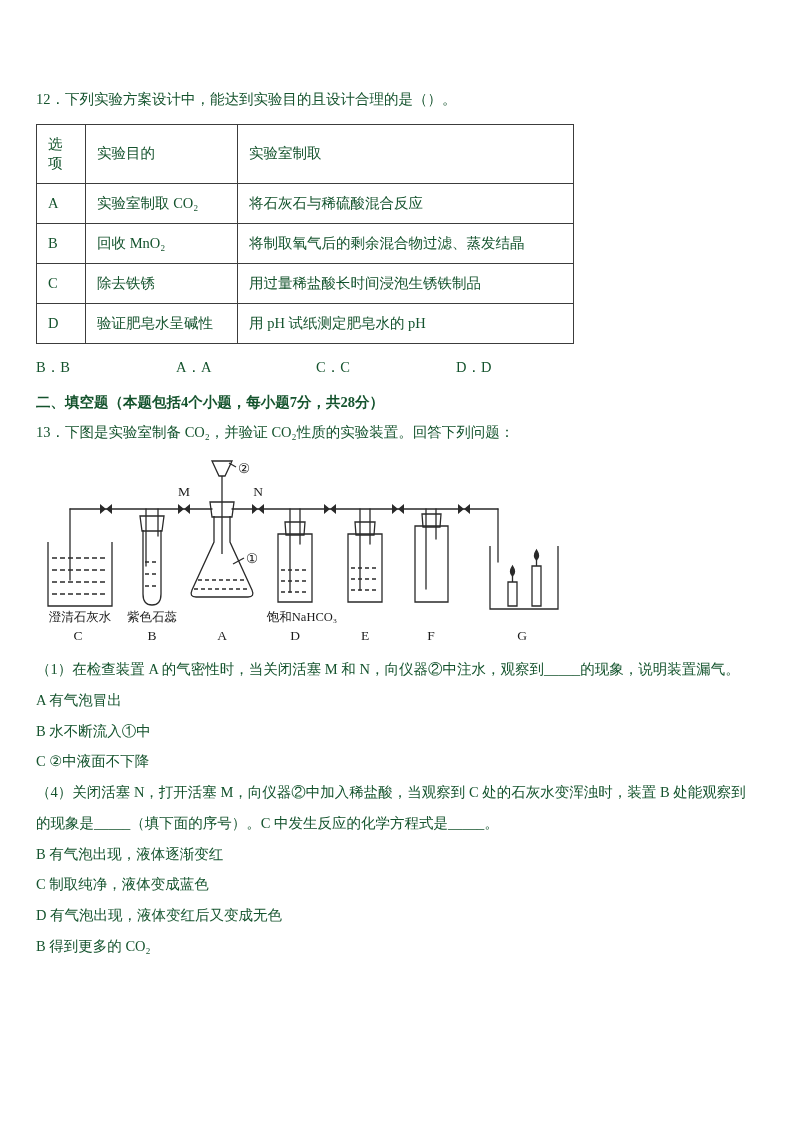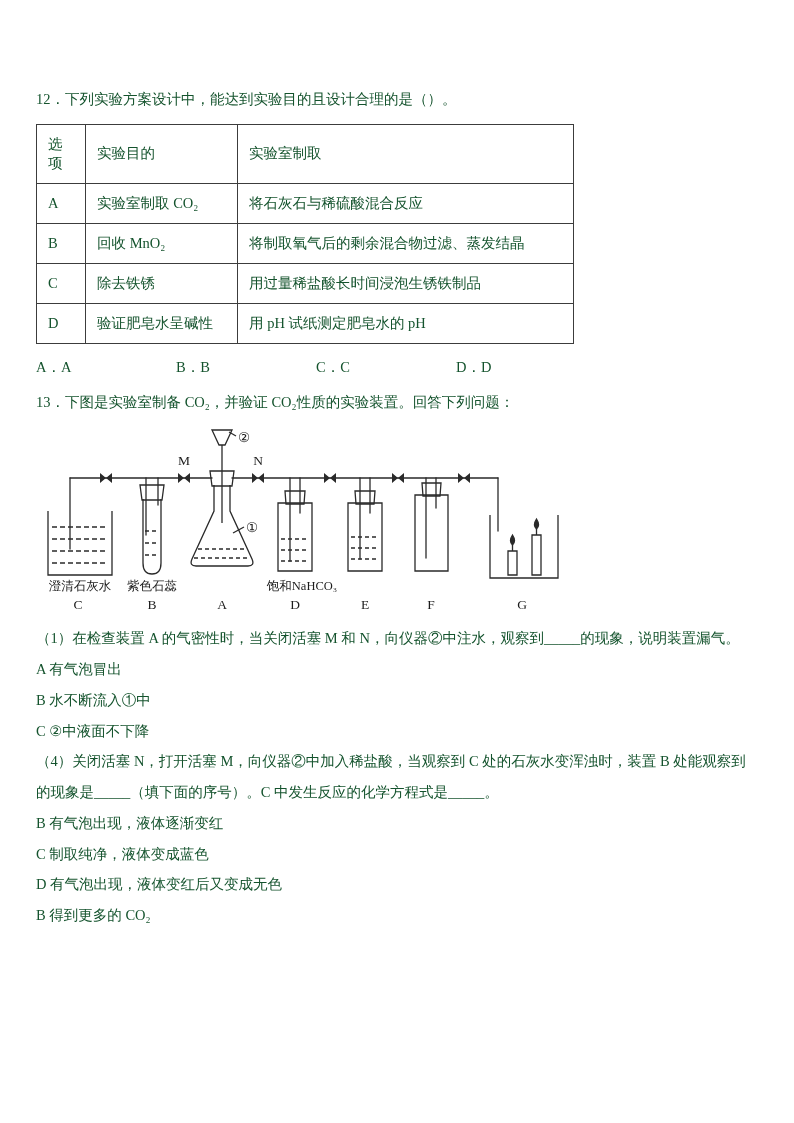--- a/index.html
+++ b/index.html
@@ -64,26 +64,27 @@
       </tr>
       <tr>
         <td>D</td>
         <td>验证肥皂水呈碱性</td>
         <td>用 pH 试纸测定肥皂水的 pH</td>
       </tr>
     </tbody>
   </table>
 
   <div class="choices">
+    <span>B．B</span>
     <span>A．A</span>
-    <span>B．B</span>
     <span>C．C</span>
     <span>D．D</span>
   </div>
 
+  <p class="section-title">二、填空题（本题包括4个小题，每小题7分，共28分）</p>
 
   <p class="stem">13．下图是实验室制备 CO₂，并验证 CO₂性质的实验装置。回答下列问题：</p>
 
   <div class="diagram-wrap">
     <svg width="540" height="196" viewBox="0 0 540 196">
       <g stroke="#2a2a2a" stroke-width="1.3" fill="none" stroke-linecap="round">
         <line x1="30" y1="55" x2="172" y2="55"></line>
         <line x1="192" y1="55" x2="458" y2="55"></line>
         <line x1="30" y1="55" x2="30" y2="126"></line>
         <line x1="106" y1="55" x2="106" y2="112"></line>

